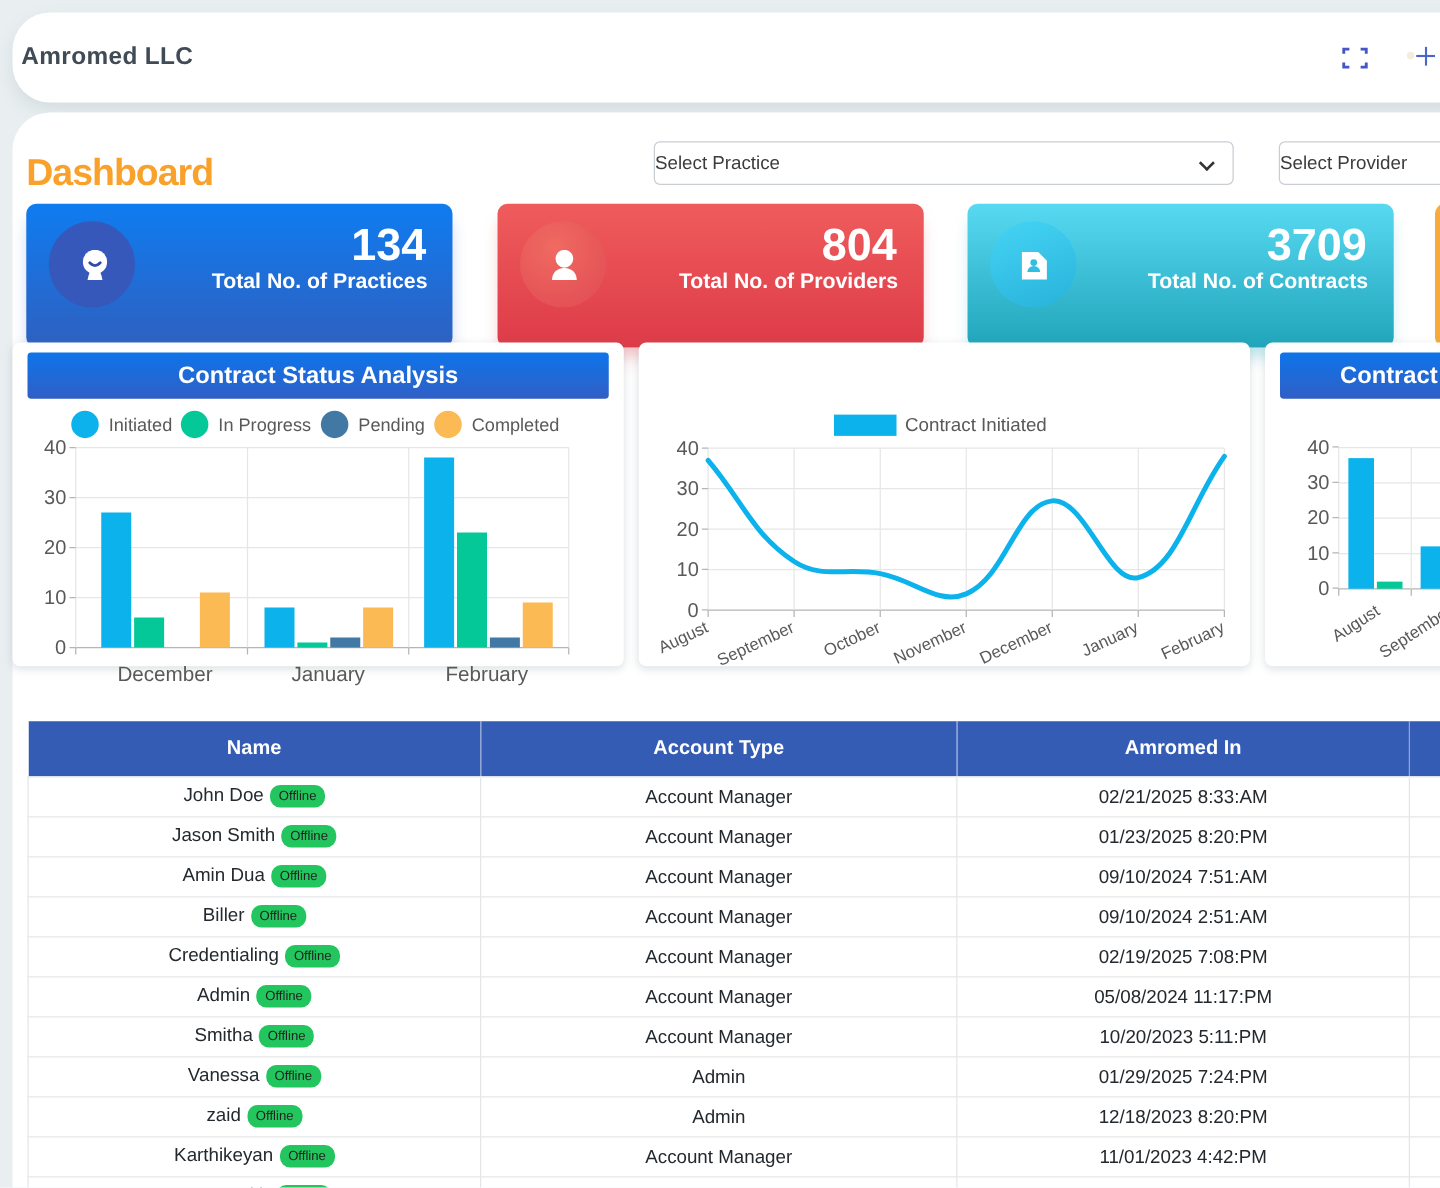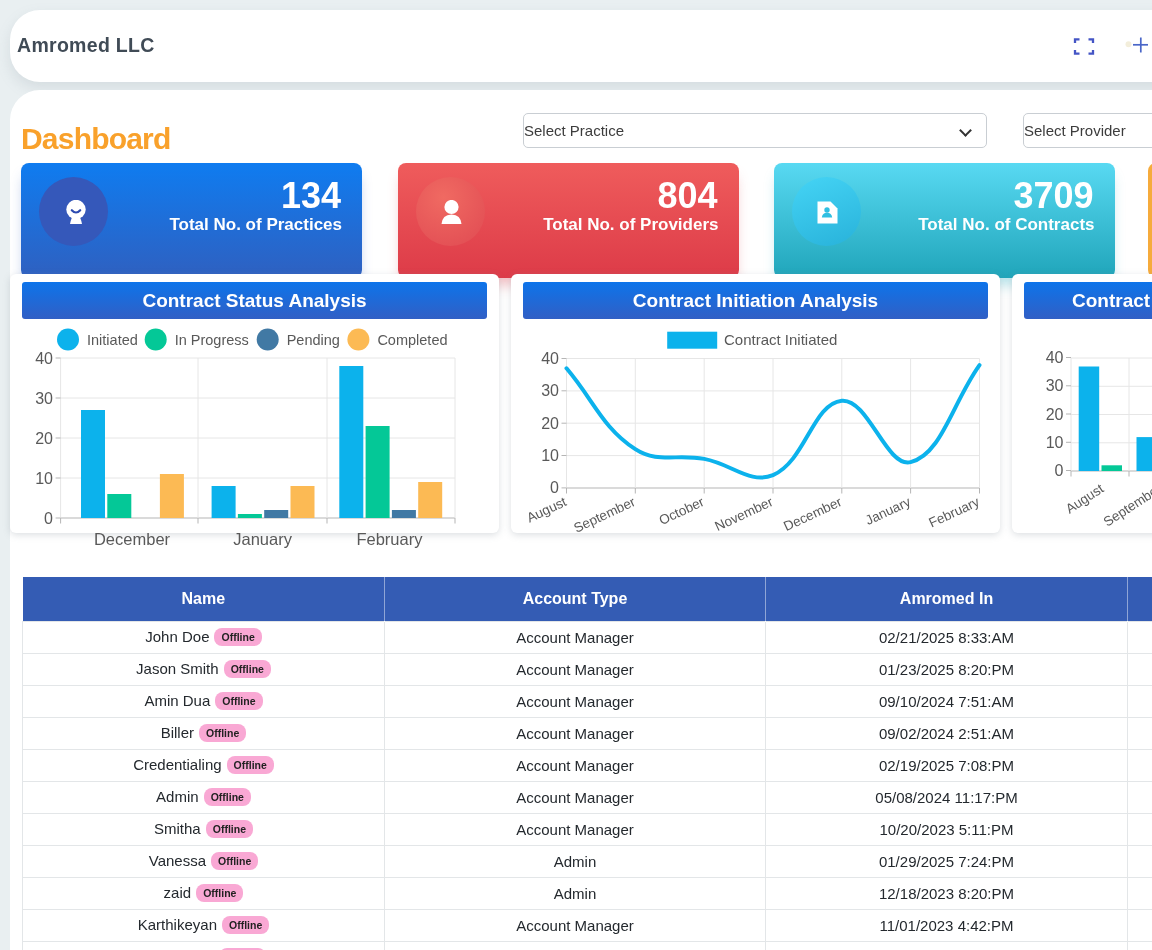--- a/index.html
+++ b/index.html
@@ -25,21 +25,21 @@
   border-radius:6px; box-shadow:0 2px 7px rgba(130,140,150,.28); }
 .chead { position:absolute; left:12px; right:12px; top:8px; height:37px; border-radius:3px;
   background:linear-gradient(180deg,#0d74ea,#315fc5); color:#fff; font-size:19px;
   font-weight:bold; text-align:center; line-height:37px; white-space:nowrap; overflow:hidden; }
 table { position:absolute; left:22px; top:577px; width:1486px; border-collapse:collapse; table-layout:fixed;
   background:#fff; }
 th { background:#345cb4; color:#fff; font-size:16px; font-weight:bold; height:44px;
   border-right:1px solid rgba(255,255,255,.45); }
 td { height:32px; text-align:center; font-size:15px; color:#24292e;
   border:1px solid #e3e6e8; }
-.badge { display:inline-block; background:#f9a8d4; color:#222; font-size:10.5px; font-weight:bold;
+.badge { display:inline-block; background:#22c55e; color:#222; font-size:10.5px; font-weight:normal;
   border-radius:8px; padding:3px 7px; margin-left:5px; vertical-align:1px;text-align:right; }
 svg text { font-family:"Liberation Sans", sans-serif; }
 </style></head>
 <body>
 <div class="topbar"></div>
 <div class="brand">Amromed LLC</div>
 <svg style="position:absolute;left:1073px;top:36px" width="22" height="21" viewBox="0 0 22 21">
  <g fill="none" stroke="#4455c5" stroke-width="2.3">
   <path d="M2 7 V3.3 H6.5"></path>
       <path d="M15.5 3.3 H20 V7"></path>
@@ -134,21 +134,20 @@
 <text x="77" y="25.5" font-size="14.5" fill="#595959">Initiated</text>
 <circle cx="145.7" cy="20.5" r="11" fill="#04c897"></circle>
 <text x="164.7" y="25.5" font-size="14.5" fill="#595959">In Progress</text>
 <circle cx="257.7" cy="20.5" r="11" fill="#4179a4"></circle>
 <text x="276.7" y="25.5" font-size="14.5" fill="#595959">Pending</text>
 <circle cx="348.4" cy="20.5" r="11" fill="#fcba54"></circle>
 <text x="367.4" y="25.5" font-size="14.5" fill="#595959">Completed</text>
   </svg>
 </div>
 <div class="chart" style="left:511px;">
-  <div class="chead">Contract Initiation Analysis</div>
   <svg style="position:absolute;left:0;top:45px" width="489" height="232" viewBox="0 0 489 232">
 <line x1="55.5" y1="39.5" x2="468.5" y2="39.5" stroke="#e6e6e6" stroke-width="1"></line>
 <line x1="55.5" y1="71.9" x2="468.5" y2="71.9" stroke="#e6e6e6" stroke-width="1"></line>
 <line x1="55.5" y1="104.2" x2="468.5" y2="104.2" stroke="#e6e6e6" stroke-width="1"></line>
 <line x1="55.5" y1="136.6" x2="468.5" y2="136.6" stroke="#e6e6e6" stroke-width="1"></line>
 <line x1="55.5" y1="169" x2="468.5" y2="169" stroke="#b5b5b5" stroke-width="1"></line>
 <line x1="55.5" y1="39.5" x2="55.5" y2="169" stroke="#e6e6e6" stroke-width="1"></line>
 <line x1="124.3" y1="39.5" x2="124.3" y2="169" stroke="#e6e6e6" stroke-width="1"></line>
 <line x1="193.2" y1="39.5" x2="193.2" y2="169" stroke="#e6e6e6" stroke-width="1"></line>
 <line x1="262.0" y1="39.5" x2="262.0" y2="169" stroke="#e6e6e6" stroke-width="1"></line>
@@ -245,21 +244,21 @@
 </tr>
 <tr>
 <td><span class="nm">Amin Dua</span><span class="badge">Offline</span></td>
 <td>Account Manager</td>
 <td>09/10/2024 7:51:AM</td>
 <td></td>
 </tr>
 <tr>
 <td><span class="nm">Biller</span><span class="badge">Offline</span></td>
 <td>Account Manager</td>
-<td>09/02/2024 2:51:AM</td>
+<td>09/10/2024 2:51:AM</td>
 <td></td>
 </tr>
 <tr>
 <td><span class="nm">Credentialing</span><span class="badge">Offline</span></td>
 <td>Account Manager</td>
 <td>02/19/2025 7:08:PM</td>
 <td></td>
 </tr>
 <tr>
 <td><span class="nm">Admin</span><span class="badge">Offline</span></td>

